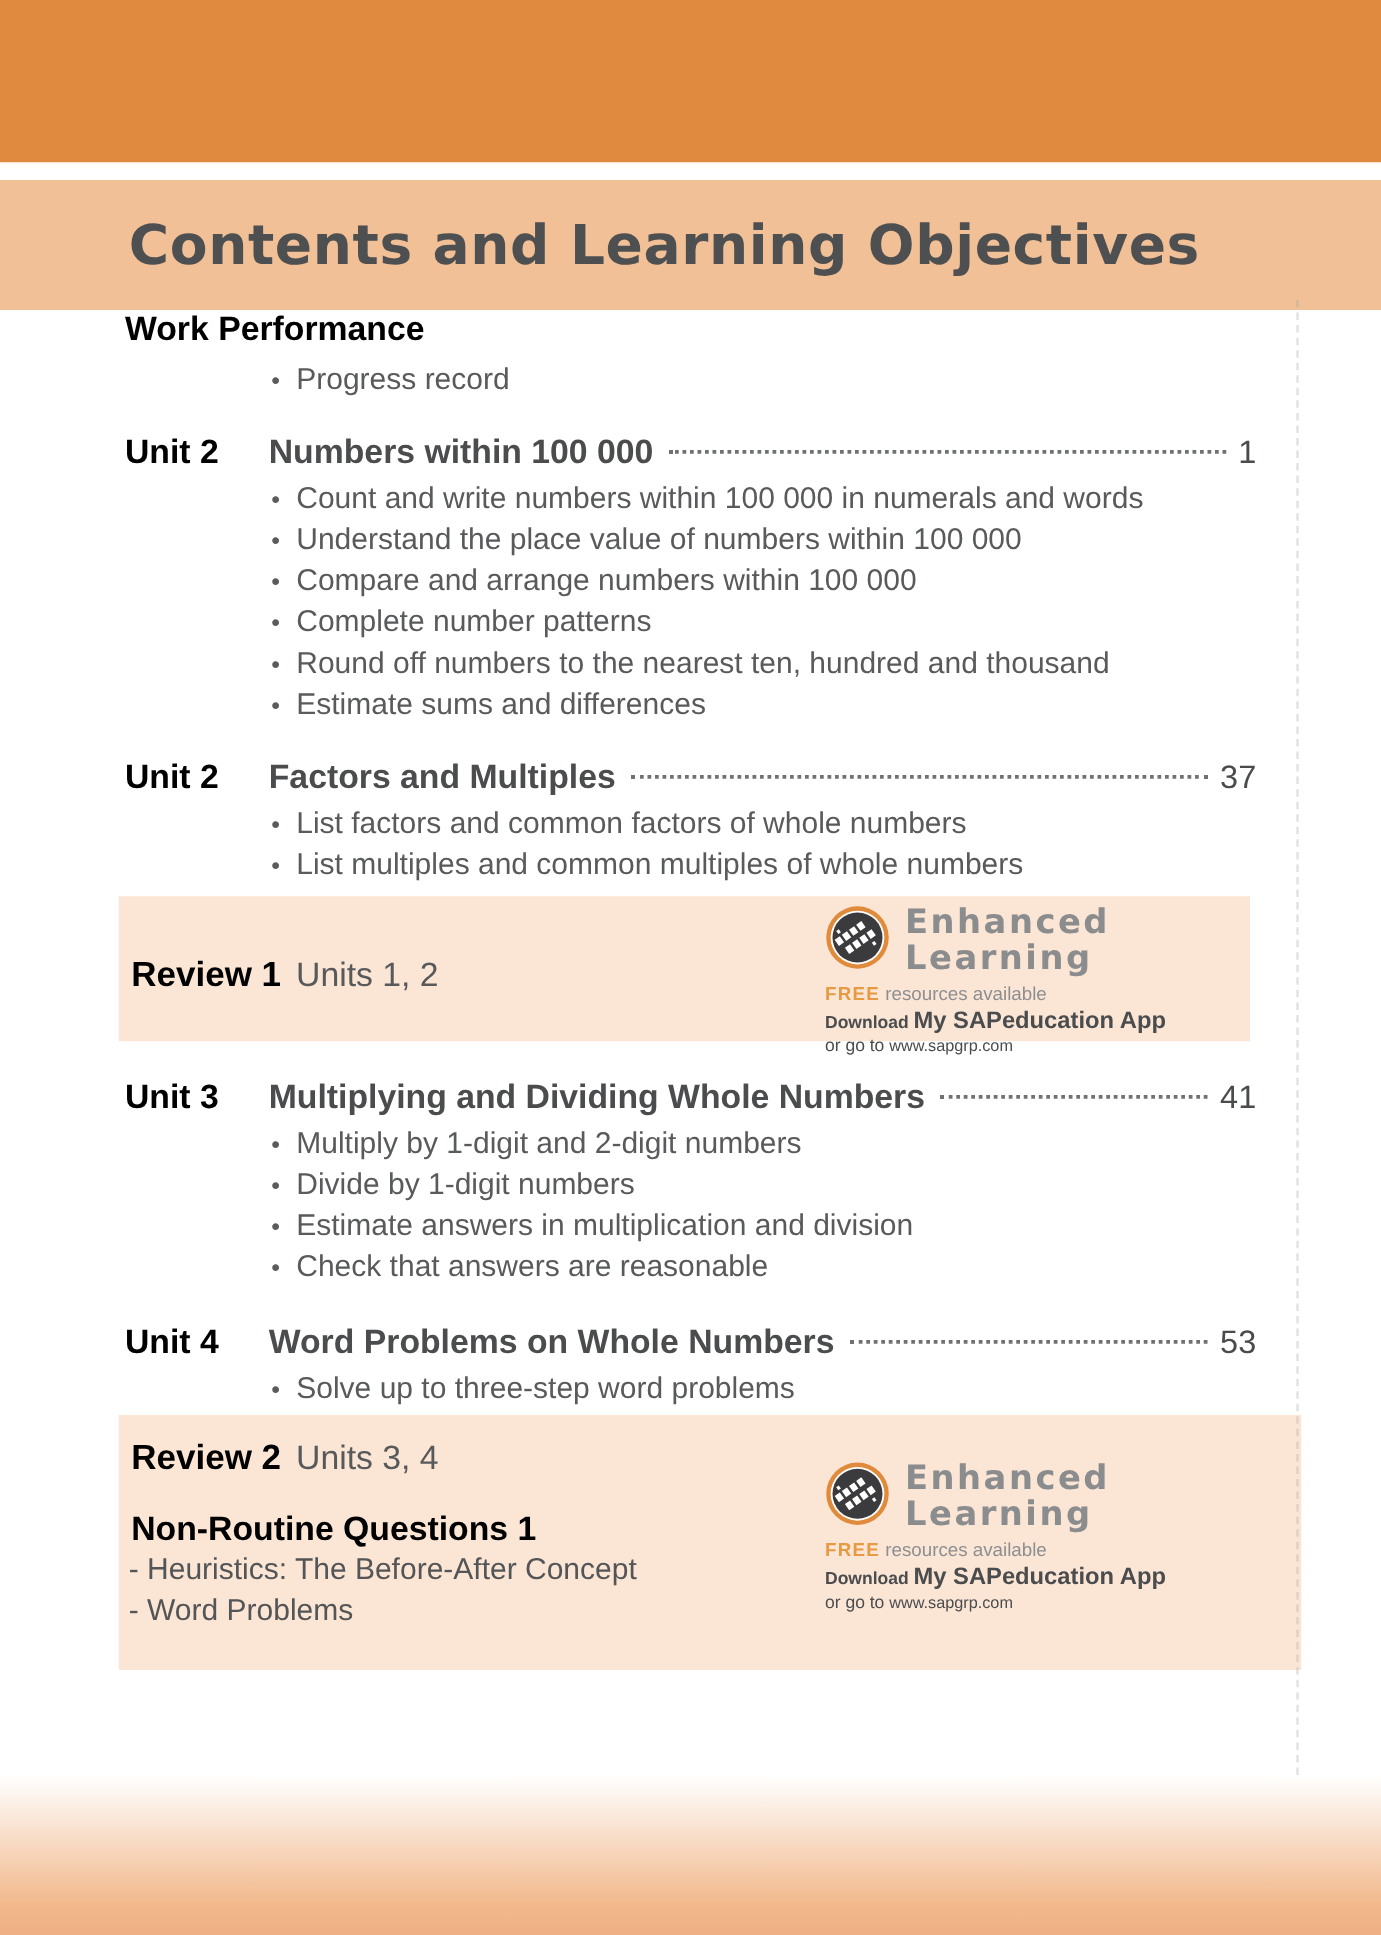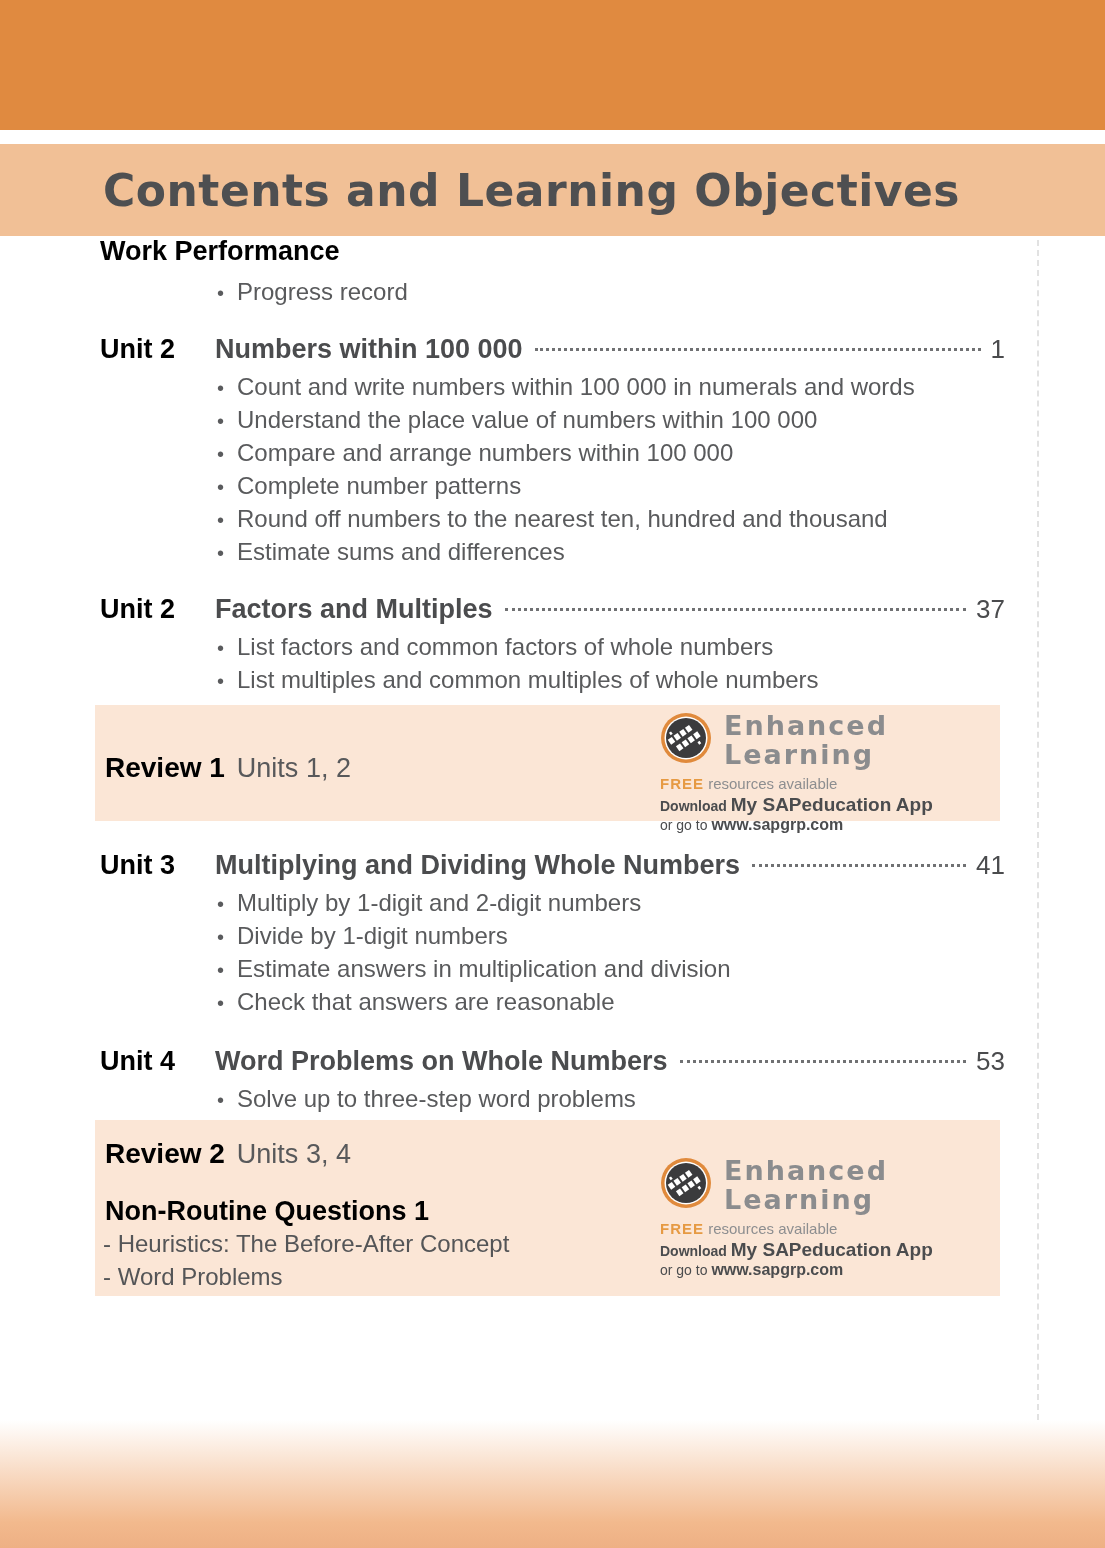--- a/index.html
+++ b/index.html
@@ -9,21 +9,21 @@
     position: relative;
     overflow: hidden;
     font-family: "Liberation Sans", sans-serif;
     color: #58595b;
   }
 
   
   .top-band { height: 130px; background: #e08a40; }
   .band-gap { height: 14px; background: #ffffff; }
   .title-band {
-    height: 92px; background: #f1c096;
+    height: 104px; background: #f1c096;
     display: flex; align-items: center;
   }
   .title-band h1 {
     margin: 0 0 0 103px;
     font-family: "DejaVu Sans", sans-serif;
     font-weight: bold;
     font-size: 44px;
     letter-spacing: 0.5px;
     color: #4e4f51;
   }
@@ -73,21 +73,21 @@
   .mt-unit4   { margin-top: 26px; }
 
   
   .review-band {
     position: relative;
     margin-left: 95px;
     width: 905px;
     background: #fbe6d6;
   }
   .review-1 { margin-top: 8px; height: 116px; }
-  .review-2 { margin-top: 4px; height: 176px; }
+  .review-2 { margin-top: 4px; height: 204px; padding-left: 41px; }
   .review-line { position: absolute; left: 10px; white-space: nowrap; }
   .review-1 .review-line { top: 47px; }
   .review-2 .review-line { top: 18px; }
   .review-label { font-size: 28px; }
   .review-units { font-size: 27px; color: #58595b; margin-left: 12px; }
   .nrq-heading {
     position: absolute; left: 10px; top: 76px;
     margin: 0; font-size: 27px; line-height: 30px;
   }
   .nrq-item {
@@ -105,21 +105,21 @@
   .el-wordmark {
     font-family: "DejaVu Sans", sans-serif;
     font-weight: bold; font-size: 27px; line-height: 29px;
     color: #8b8c8e; letter-spacing: 2px;
   }
   .el-free { margin-top: 6px; font-size: 15px; color: #8d8e90; }
   .free-word { color: #e69a43; font-weight: bold; letter-spacing: 1px; }
   .el-download { margin-top: 2px; font-size: 14px; font-weight: bold; color: #4b4c4e; }
   .app-name { font-size: 19px; }
   .el-url { font-size: 14px; color: #4b4c4e; }
-  .url-name { font-size: 16px; font-weight: bold; }
+  .url-name { font-size: 13px; font-weight: normal; }
 
   
   .bottom-fade {
     position: absolute; left: 0; right: 0; bottom: 0; height: 128px;
     background: linear-gradient(180deg, rgba(242,185,141,0) 0%, #f2b98d 80%, #eeb084 100%);
   }
   .scan-line {
     position: absolute; left: 1037px; top: 240px; height: 1180px; width: 0;
     border-left: 2px dashed rgba(160,160,160,0.30);
   }

